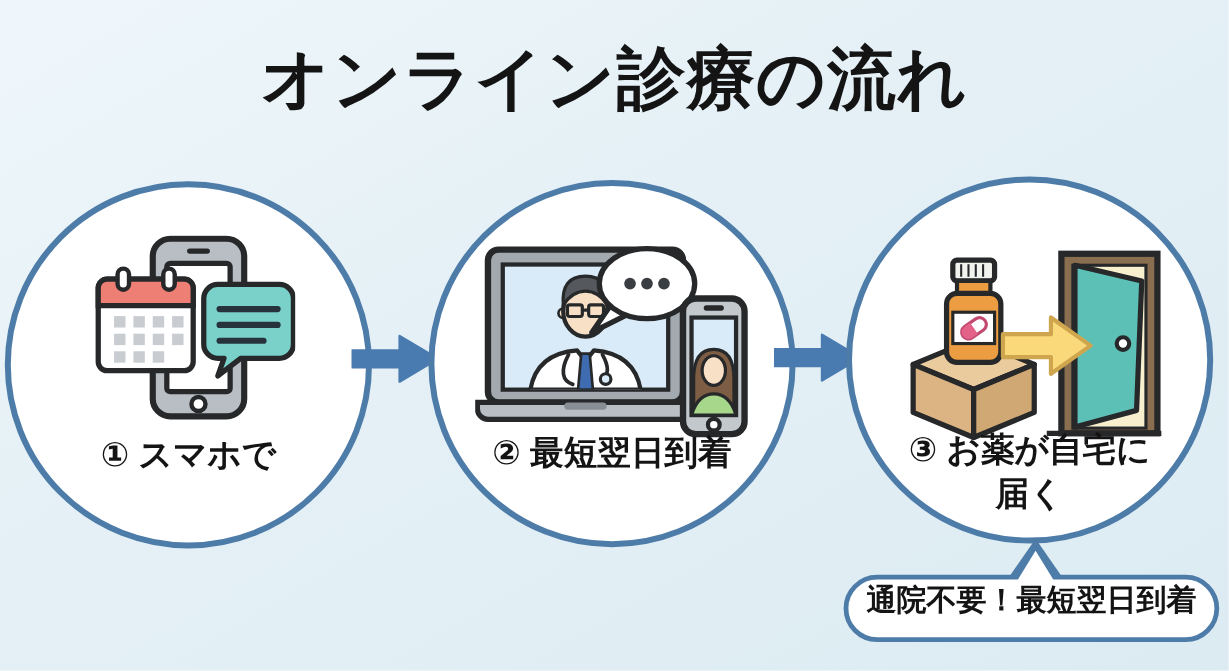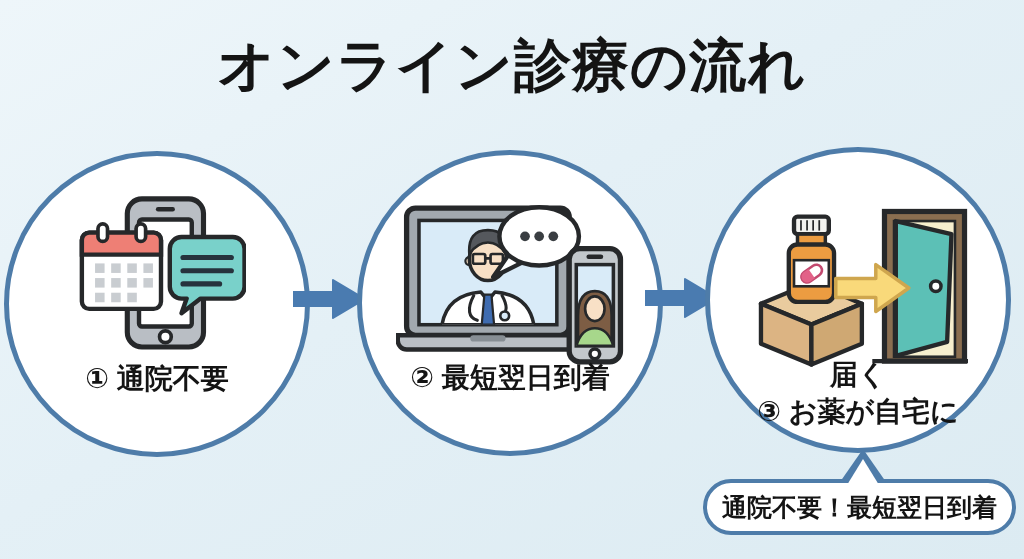--- a/index.html
+++ b/index.html
@@ -33,21 +33,21 @@
     text-align:center;color:#141414;
     font-size:28px;font-weight:800;line-height:37px;
   }
   .flow-arrow{position:absolute;width:74px;height:44px;}
   #a1{left:293px;top:277px;}
   #a2{left:645px;top:276px;}
   .callout{
     position:absolute;left:703px;top:479px;width:313px;height:56px;
     box-sizing:border-box;background:#ffffff;border:4px solid #4e7ca9;
     border-radius:30px;z-index:2;
-    display:flex;align-items:center;justify-content:center;
+    display:flex;justify-content:center;
     font-size:25px;font-weight:800;color:#141414;white-space:nowrap;
   }
   .tail-border{
     position:absolute;left:840px;top:449px;width:0;height:0;z-index:3;
     border-left:23px solid transparent;border-right:23px solid transparent;
     border-bottom:33px solid #4e7ca9;
   }
   .tail-fill{
     position:absolute;left:847px;top:459px;width:0;height:0;z-index:4;
     border-left:16px solid transparent;border-right:16px solid transparent;
@@ -86,21 +86,21 @@
           <rect x="48" y="132" width="13" height="13"></rect>
           <rect x="70" y="132" width="13" height="13"></rect>
       </g>
 
       <path d="M144 56 h70 a16 16 0 0 1 16 16 v52 a16 16 0 0 1 -16 16 h-44 l-26 20 l7 -20 h-7 a16 16 0 0 1 -16 -16 v-52 a16 16 0 0 1 16 -16 Z" fill="#79d1ca" stroke="#26282a" stroke-width="6" stroke-linejoin="round"></path>
       <line x1="146" y1="84" x2="212" y2="84" stroke="#26333d" stroke-width="7" stroke-linecap="round"></line>
       <line x1="146" y1="102" x2="212" y2="102" stroke="#26333d" stroke-width="7" stroke-linecap="round"></line>
       <line x1="146" y1="120" x2="196" y2="120" stroke="#26333d" stroke-width="7" stroke-linecap="round"></line>
     </svg>
     <div class="step-label">
-      <div>① 通院不要</div>
+      <div>① スマホで</div>
     </div>
   </section>
 
   <svg class="flow-arrow" id="a1" viewBox="0 0 74 44">
     <polygon points="0,15 40,15 40,3 72,22 40,41 40,29 0,29" fill="#4a7bb0" stroke="#4a7bb0" stroke-width="2" stroke-linejoin="round"></polygon>
   </svg>
 
   <section class="circle" id="c2">
     <svg class="icon" viewBox="0 0 258 188">
       <defs>
@@ -181,22 +181,22 @@
       <rect x="40" y="42" width="52" height="66" rx="10" fill="#ec9c41" stroke="#26282a" stroke-width="5"></rect>
       <rect x="46" y="60" width="40" height="30" fill="#ffffff" stroke="#26282a" stroke-width="3"></rect>
       <g transform="rotate(-35 66 75)">
         <rect x="53" y="69" width="26" height="13" rx="6.5" fill="#ffffff" stroke="#c2496f" stroke-width="3"></rect>
         <path d="M53 75.5 a6.5 6.5 0 0 1 6.5 -6.5 h6.5 v13 h-6.5 a6.5 6.5 0 0 1 -6.5 -6.5 Z" fill="#e26288"></path>
       </g>
 
       <polygon points="94,81 140,81 140,65 178,92 140,119 140,103 94,103" fill="#f9d97a" stroke="#cfa64e" stroke-width="4" stroke-linejoin="round"></polygon>
     </svg>
     <div class="step-label">
+      <div>③ お薬が自宅に</div>
       <div>届く</div>
-      <div>③ お薬が自宅に</div>
     </div>
   </section>
 
   <div class="tail-border"></div>
   <div class="tail-fill"></div>
   <div class="callout">
     <span>通院不要！最短翌日到着</span>
   </div>
 
 </div>

